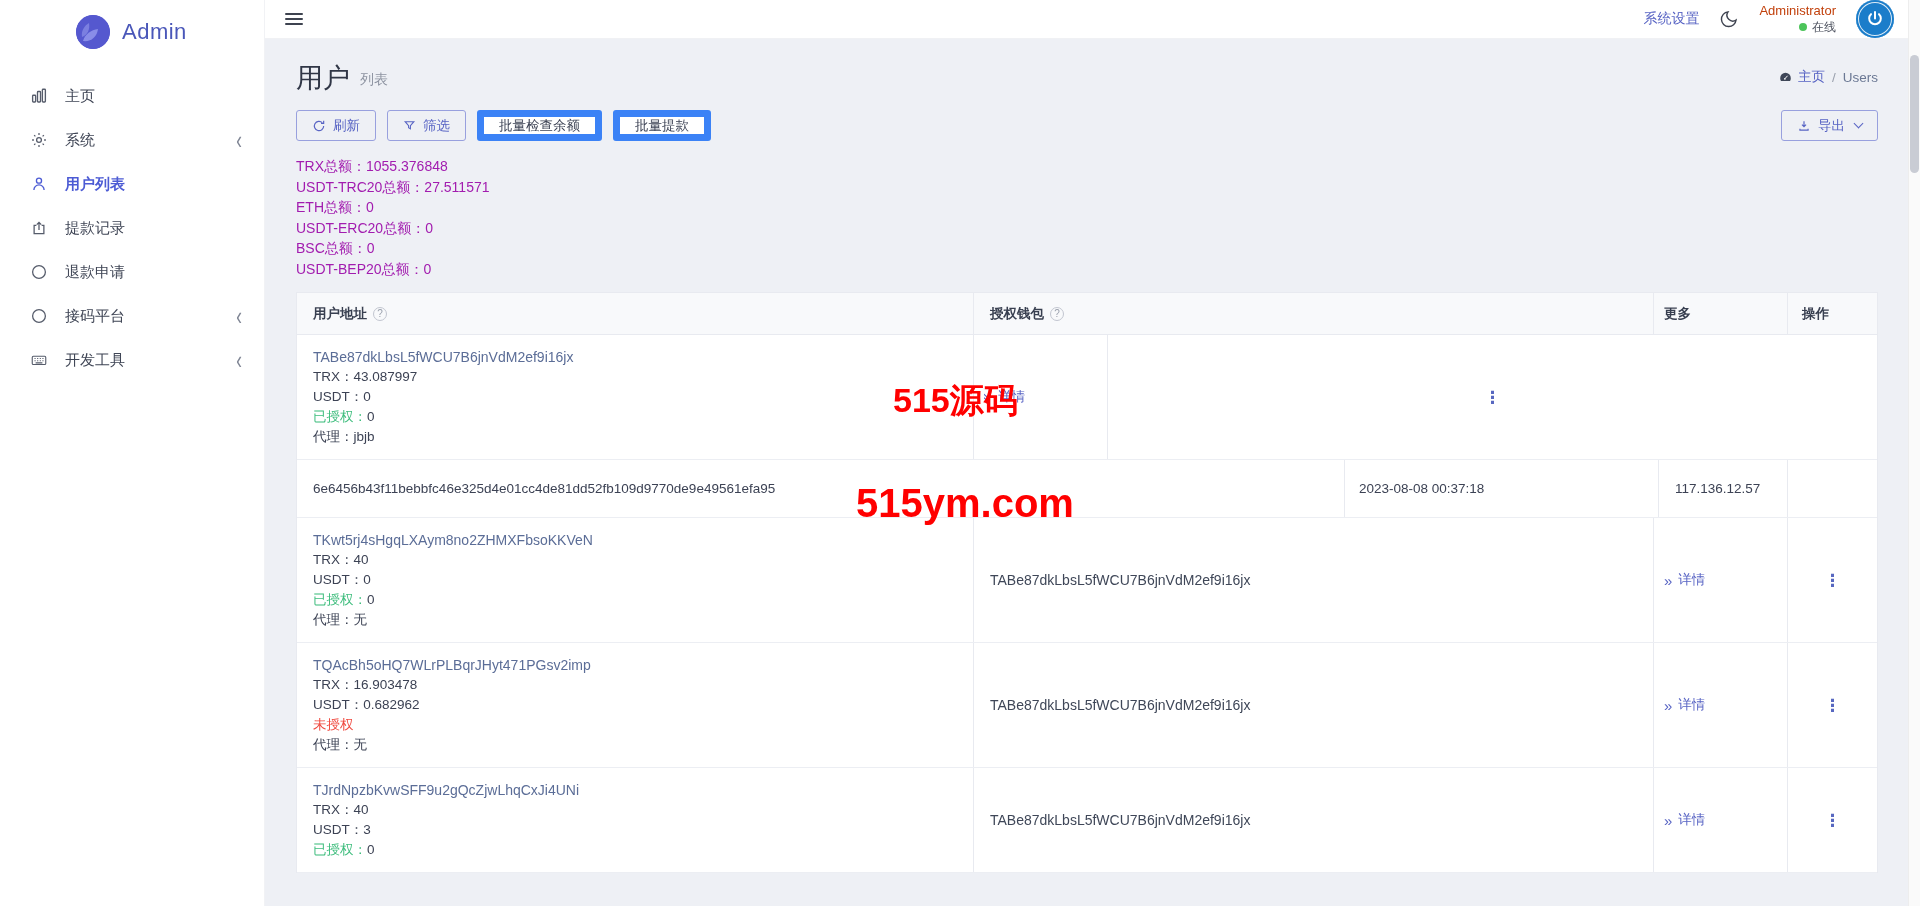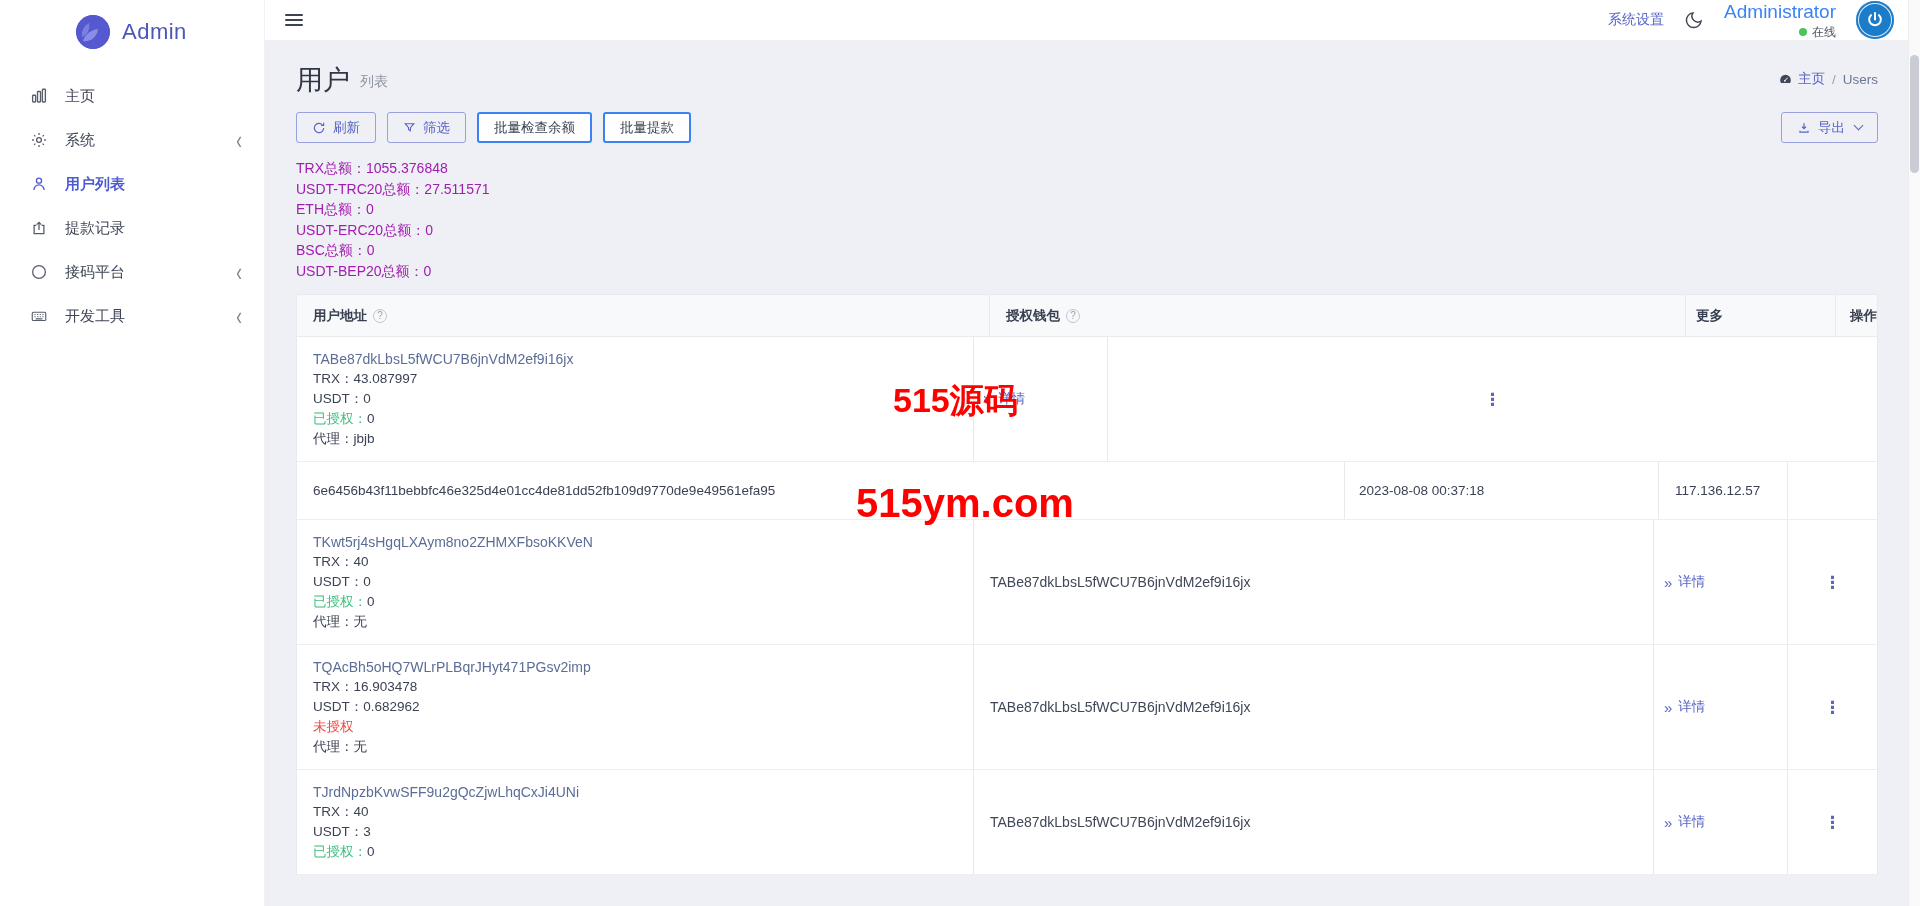--- a/index.html
+++ b/index.html
@@ -22,49 +22,49 @@
 
   
   .main { flex:1; display:flex; flex-direction:column; height:758px; position:relative; background:#eef0f5; }
   .topbar { height:48px; background:#fff; display:flex; align-items:center; padding:0 26px 0 20px; border-bottom:1px solid #f0f1f4; }
   .burger { width:18px; cursor:pointer; }
   .burger span { display:block; height:2px; background:#3e4350; margin:3px 0; border-radius:1px; }
   .topbar-right { margin-left:auto; display:flex; align-items:center; gap:20px; }
   .settings-link { color:#5864c4; font-size:14px; cursor:pointer; }
   .moon-btn { display:flex; align-items:center; cursor:pointer; }
   .admin-block { text-align:right; line-height:1.3; }
-  .admin-name { font-size:19px; color:#3b82f6;text-align:right; }
+  .admin-name { font-size:13px; color:#c2410c;text-align:right; }
   .admin-status { font-size:12px; color:#4a4f5c; display:flex; align-items:center; justify-content:flex-end; gap:5px; }
   .dot-green { width:8px; height:8px; border-radius:50%; background:#4cc45a; display:inline-block; }
   .avatar { width:38px; height:38px; border-radius:50%; background:#1b7dca; display:flex; align-items:center; justify-content:center; cursor:pointer; box-shadow:inset 0 0 0 2px #1b7dca, inset 0 0 0 3px rgba(255,255,255,.85); }
 
   
   .content { padding:0 42px 0 31px; flex:1; position:relative; }
   .page-head { display:flex; align-items:flex-end; margin-top:26px; }
   .page-title { font-size:27px; color:#303646; font-weight:500; line-height:1; }
   .page-sub { font-size:14px; color:#8d93a1; margin-left:10px; padding-bottom:3px; }
   .breadcrumb { margin-left:auto; font-size:13.5px; display:flex; align-items:center; gap:7px; padding-bottom:6px; }
   .breadcrumb .home { color:#5864c4; display:flex; align-items:center; gap:5px; cursor:pointer; }
   .breadcrumb .sep { color:#9aa0ad; }
   .breadcrumb .cur { color:#6b7894; }
 
   .toolbar { display:flex; margin-top:18px; gap:11px; align-items:flex-end; }
   .btn { height:31px; padding:0 15px; font-size:13.5px; border-radius:3px; display:inline-flex; align-items:center; gap:7px; cursor:pointer; background:transparent; }
   .btn-outline { border:1px solid #98a0de; color:#5864c4; }
-  .btn-white { background:#fff; color:#3c4254; border:2px solid #3b82f6; }
+  .btn-white { background:#fff; color:#3c4254; border:7px solid #3b82f6; }
   .btn-export { margin-left:auto; }
   .caret { display:inline-block; width:7px; height:7px; border-right:1.5px solid #5864c4; border-bottom:1.5px solid #5864c4; transform:rotate(45deg); margin-top:-4px; margin-left:3px; }
 
   .stats { margin-top:15px; font-size:14px; color:#a21caf; }
   .stats div { line-height:20.5px; }
 
   
   .table-card { margin-top:13px; background:#fff; border:1px solid #e8eaf0; border-bottom:none; }
   .t-header, .t-row, .sub-header, .sub-row { display:flex; }
-  .t-header { background:#f8f9fb; height:42px; align-items:center; font-weight:700; font-size:13.5px; color:#383f50; border-bottom:1px solid #e8eaf0;gap:16px; }
+  .t-header { background:#f8f9fb; height:42px; align-items:center; font-weight:700; font-size:13.5px; color:#383f50; border-bottom:1px solid #e8eaf0; }
   .c1 { flex:0 0 676px; padding:0 16px; }
   .c2 { flex:0 0 680px; padding:0 16px; border-left:1px solid #e8eaf0; }
   .c3 { flex:0 0 134px; padding:0 10px; border-left:1px solid #e8eaf0; }
   .c4 { flex:1; border-left:1px solid #e8eaf0; }
   .hcell { display:flex; align-items:center; gap:6px; height:100%; }
   .qmark { width:14px; height:14px; border-radius:50%; border:1px solid #c2c6d0; color:#9aa0ad; font-size:10px; display:inline-flex; align-items:center; justify-content:center; font-weight:400; }
   .t-row { border-bottom:1px solid #eceef3; }
   .t-row .c1 { padding:12px 16px; }
   .addr { color:#5b6d97; font-size:14px; line-height:20px; cursor:pointer; }
   .iline { font-size:13.5px; line-height:20px; color:#3c4254; }
@@ -146,20 +146,28 @@
             </svg>
         </span>
         <span>提款记录</span>
       </div>
       <div class="nav-item">
         <span class="ico">
           <svg width="18" height="18" viewBox="0 0 24 24" fill="none" stroke="currentColor" stroke-width="1.7">
               <circle cx="12" cy="12" r="8.5"></circle>
             </svg>
         </span>
+        <span>退款申请</span>
+      </div>
+      <div class="nav-item">
+        <span class="ico">
+          <svg width="18" height="18" viewBox="0 0 24 24" fill="none" stroke="currentColor" stroke-width="1.7">
+              <circle cx="12" cy="12" r="8.5"></circle>
+            </svg>
+        </span>
         <span>接码平台</span>
         <span class="nav-chevron">‹</span>
       </div>
       <div class="nav-item">
         <span class="ico">
           <svg width="18" height="18" viewBox="0 0 24 24" fill="none" stroke="currentColor" stroke-width="1.5">
               <rect x="3" y="7" width="18" height="11" rx="1.5"></rect>
               <path d="M6 10h1.5M9.5 10H11M13 10h1.5M16.5 10H18M6 13h1.5M9.5 13H11M13 13h1.5M16.5 13H18M7.5 15.8h9"></path>
             </svg>
         </span>

